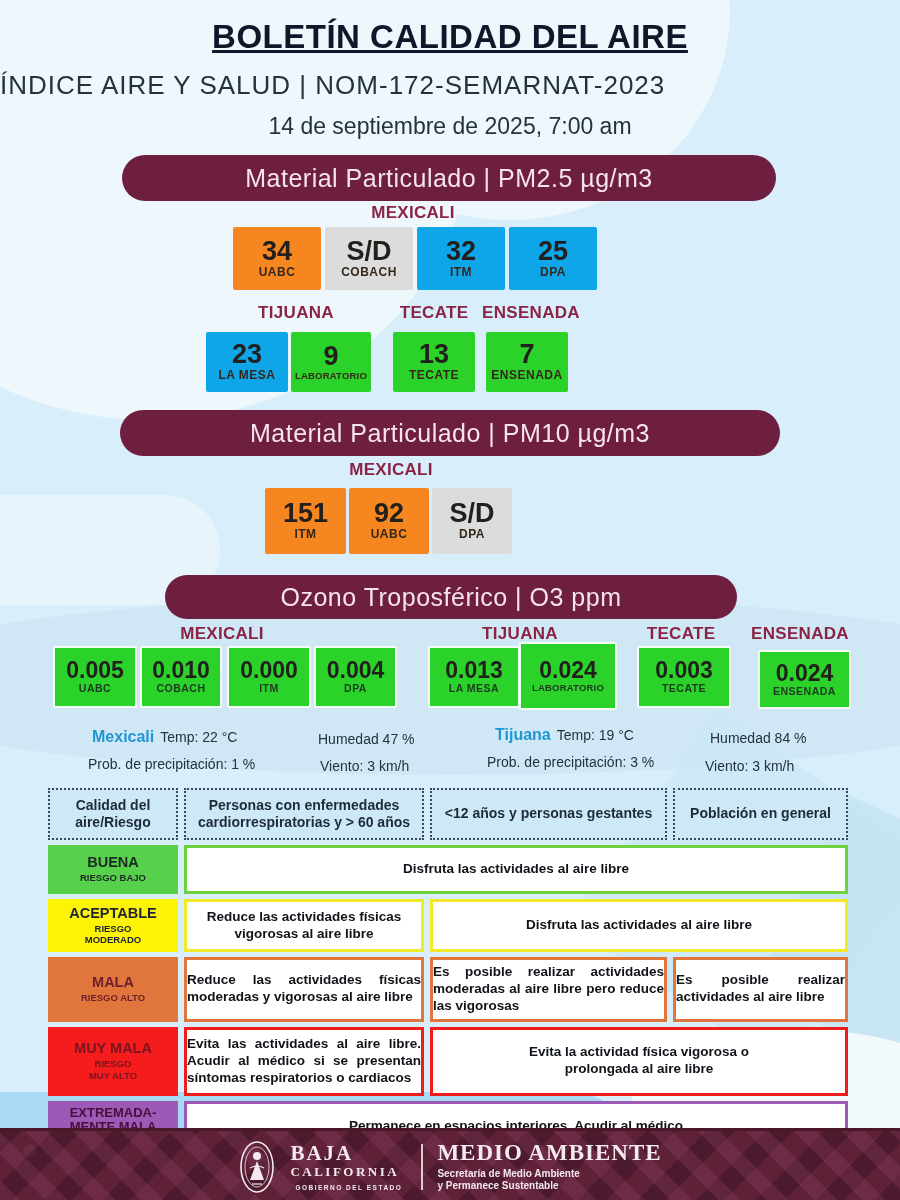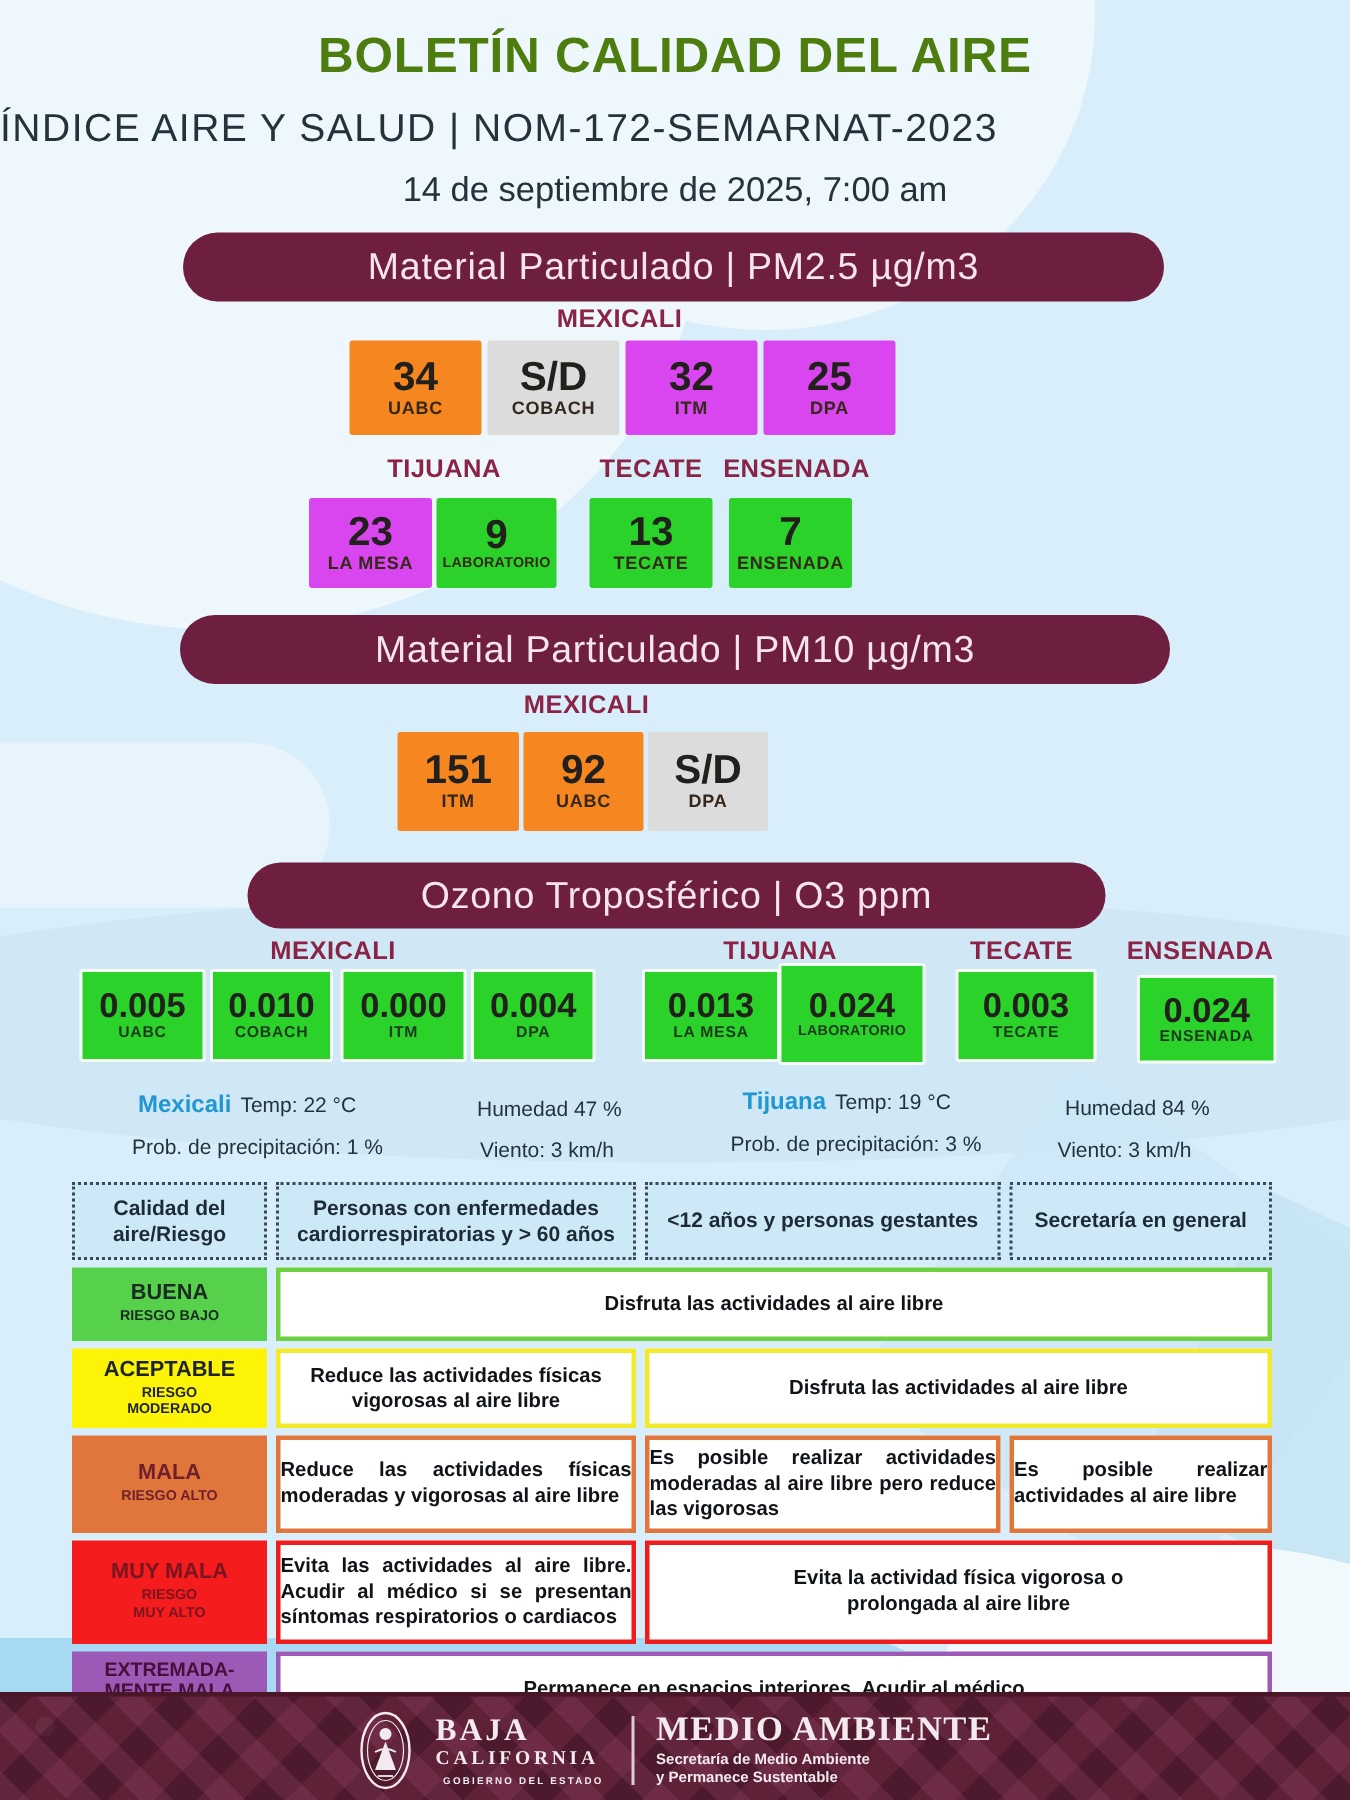--- a/index.html
+++ b/index.html
@@ -10,34 +10,34 @@
   .cloud-b{top:-200px;left:290px;width:440px;height:420px;background:#eef7fc;border-radius:50%;}
   .cloud-c{top:495px;left:-60px;width:280px;height:110px;background:#e7f4fb;border-radius:60px;}
   .wave-a{top:595px;left:-160px;width:1220px;height:180px;background:#cde6f3;border-radius:50%;opacity:.75;}
   .tri-a{top:760px;left:620px;width:260px;height:260px;background:#c9e6f5;transform:rotate(35deg);opacity:.55;}
   .tri-b{top:830px;left:790px;width:220px;height:220px;background:#bfe1f2;transform:rotate(25deg);opacity:.6;}
   .strip-b{top:1092px;left:0;width:665px;height:38px;background:#a9daf3;clip-path:polygon(0 0,88% 0,100% 100%,0 100%);}
   .cloud-d{top:1030px;left:630px;width:350px;height:160px;background:#f1f9fd;border-radius:50%;}
   .content{position:absolute;inset:0;z-index:1;}
   .abs{position:absolute;}
 
-  .title{top:18px;left:0;width:900px;text-align:center;font-size:33px;font-weight:800;color:#4d7c0f;letter-spacing:.5px;}
+  .title{top:18px;left:0;width:900px;text-align:center;font-size:33px;font-weight:800;color:#0f172a;letter-spacing:.5px;text-decoration:underline;}
   .subtitle{top:70px;left:0;width:900px;text-align:left;font-size:26px;font-weight:400;color:#24323c;letter-spacing:1px;}
   .date{top:113px;left:0;width:900px;text-align:center;font-size:23px;font-weight:400;color:#24323c;}
 
   .banner{background:#6e1e3e;border-radius:26px;color:#f6e4ec;display:flex;align-items:center;justify-content:center;font-size:25px;font-weight:500;letter-spacing:.5px;}
   .banner-pm25{top:155px;left:122px;width:654px;height:46px;}
   .banner-pm10{top:410px;left:120px;width:660px;height:46px;}
   .banner-o3{top:575px;left:165px;width:572px;height:44px;}
 
   .city-label{transform:translateX(-50%);color:#8b2346;font-weight:800;font-size:17px;letter-spacing:.3px;white-space:nowrap;}
 
   .card{display:flex;flex-direction:column;align-items:center;justify-content:center;gap:1px;border-radius:2px;}
   .card[data-status="orange"]{background:#f6861f;}
-  .card[data-status="yellow"]{background:#d946ef;}
+  .card[data-status="yellow"]{background:#0ea5e9;}
   .card[data-status="green"]{background:#2ad22a;}
   .card[data-status="nodata"]{background:#dcdcdc;}
   .card .num{font-size:27px;font-weight:800;color:#22201c;line-height:1;}
   .card .station{font-size:12px;font-weight:800;color:#35271a;letter-spacing:.5px;line-height:1.1;}
   .o3card{border:2px solid rgba(255,255,255,.95);}
   .o3card .num{font-size:23px;}
   .o3card .station{font-size:10.5px;color:#1e3a1e;}
   .st-small{font-size:9.5px !important;letter-spacing:.2px !important;}
 
   .wline{font-size:14px;color:#23333e;white-space:nowrap;}
@@ -214,21 +214,21 @@
       <span class="wcity">Tijuana</span><span>Temp: 19 °C</span>
     </div>
     <div class="abs wline" style="top:754px;left:487px;">Prob. de precipitación: 3 %</div>
     <div class="abs wline" style="top:730px;left:710px;">Humedad 84 %</div>
     <div class="abs wline" style="top:758px;left:705px;">Viento: 3 km/h</div>
 
     <div class="abs risk-table">
       <div class="th">Calidad del aire/Riesgo</div>
       <div class="th">Personas con enfermedades cardiorrespiratorias y &gt; 60 años</div>
       <div class="th">&lt;12 años y personas gestantes</div>
-      <div class="th">Secretaría en general</div>
+      <div class="th">Población en general</div>
 
       <div class="label-cell lv-buena">
         <span class="level">BUENA</span>
         <span class="risk">RIESGO BAJO</span>
       </div>
       <div class="content-cell b-buena span3">Disfruta las actividades al aire libre</div>
 
       <div class="label-cell lv-aceptable">
         <span class="level">ACEPTABLE</span>
         <span class="risk">RIESGO

